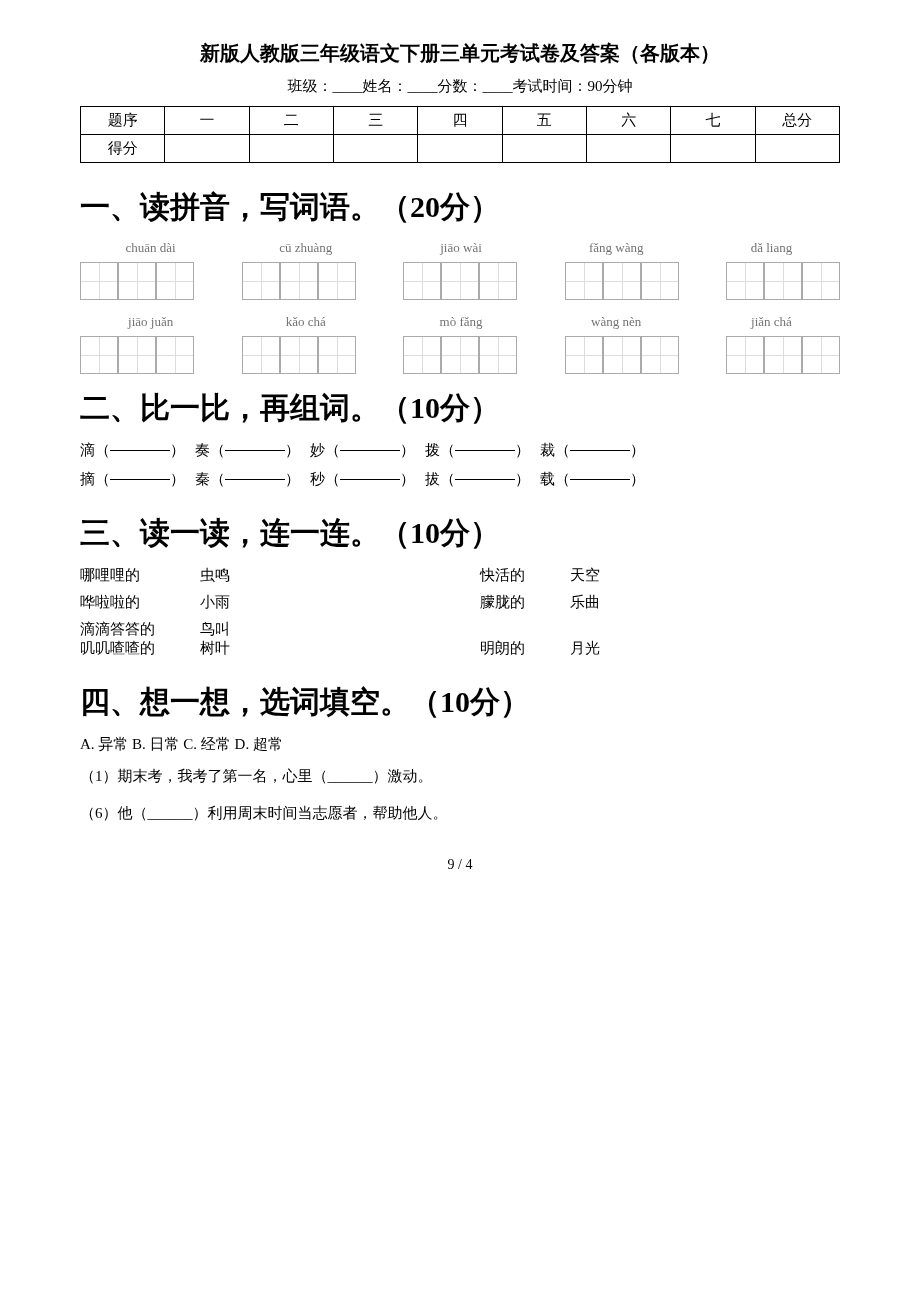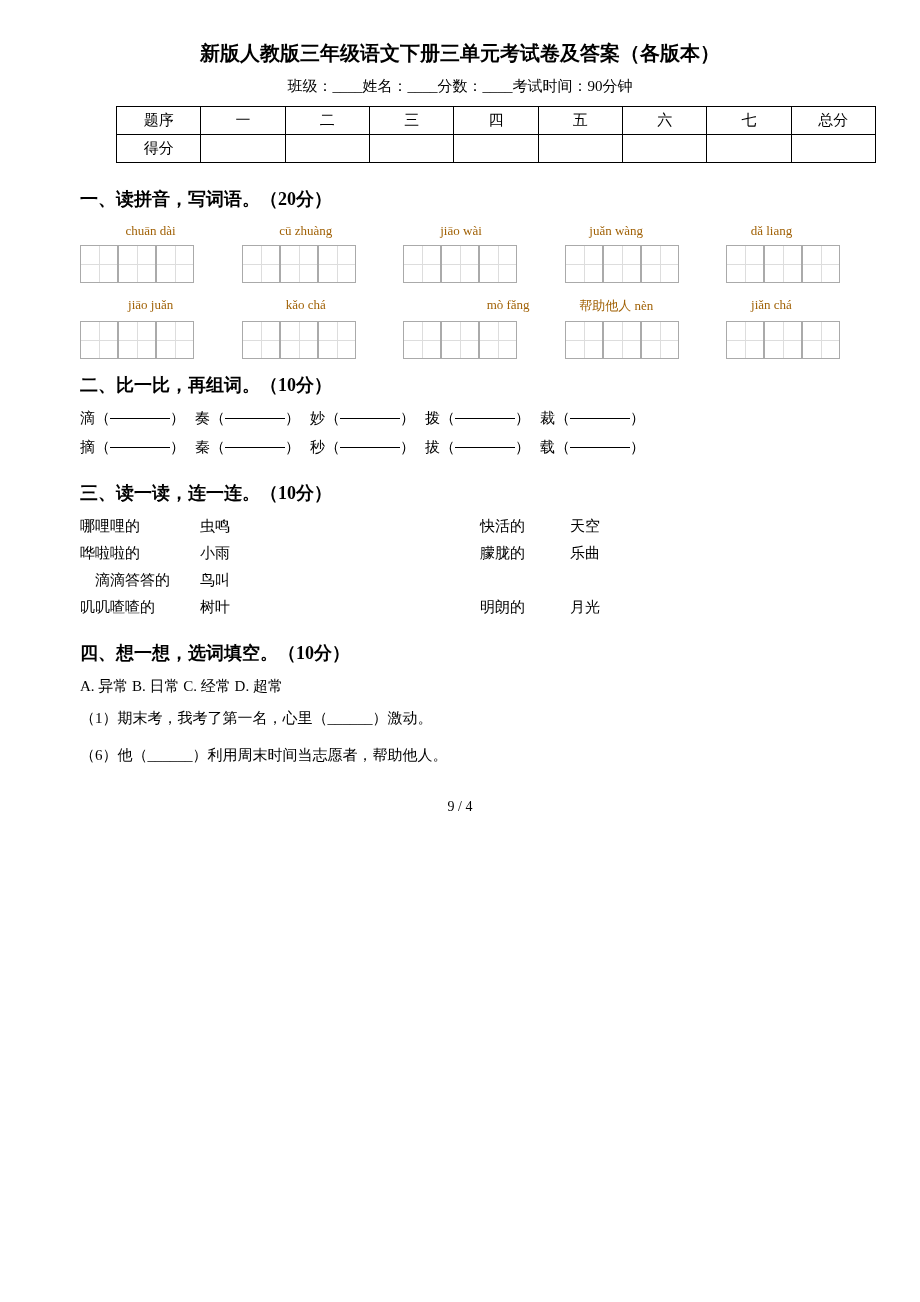--- a/index.html
+++ b/index.html
@@ -24,39 +24,38 @@
     }
     .subtitle {
       text-align: center;
       font-size: 15px;
       margin-bottom: 10px;
     }
     .score-table {
       border-collapse: collapse;
       width: 100%;
       margin-bottom: 20px;
-      margin-left: 36px;
     }
     .score-table td {
       border: 1px solid #000;
       text-align: center;
       padding: 4px 0;
       min-width: 40px;
     }
     .section-title {
-      font-size: 18px;
+      font-size: 30px;
       font-weight: bold;
       margin: 24px 0 12px 0;
     }
     .pinyin-row {
       display: flex;
       gap: 18px;
       margin-bottom: 6px;
       font-size: 13px;
-      color: #a16207;
+      color: #737373;
       padding-left: 2px;
     }
     .char-boxes-row {
       display: flex;
       gap: 18px;
       margin-bottom: 14px;
     }
     .section2 {
       margin-top: 10px;
     }
@@ -130,21 +129,21 @@
   </table>
 
 <div class="section-title">一、读拼音，写词语。（20分）</div>
 
 <div>
 
   <div class="pinyin-row" id="pinyin-row-1">
       <span style="flex: 1 1 0%; text-align: center;">chuān dài</span>
       <span style="flex: 1 1 0%; text-align: center;">cū zhuàng</span>
       <span style="flex: 1 1 0%; text-align: center;">jiāo wài</span>
-      <span style="flex: 1 1 0%; text-align: center;">juǎn wàng</span>
+      <span style="flex: 1 1 0%; text-align: center;">fǎng wàng</span>
       <span style="flex: 1 1 0%; text-align: center;">dǎ liang</span>
     </div>
   <div class="char-boxes-row" id="char-boxes-row-1" style="display: flex; gap: 0px; justify-content: space-between;">
       <div style="display: flex;">
         <div style="width: 38px; height: 38px; border: 1px solid rgb(170, 170, 170); position: relative;">
           <div style="position: absolute; top: 50%; left: 0px; right: 0px; height: 1px; background: rgb(221, 221, 221);"></div>
           <div style="position: absolute; left: 50%; top: 0px; bottom: 0px; width: 1px; background: rgb(221, 221, 221);"></div>
         </div>
         <div style="width: 38px; height: 38px; border: 1px solid rgb(170, 170, 170); position: relative;">
           <div style="position: absolute; top: 50%; left: 0px; right: 0px; height: 1px; background: rgb(221, 221, 221);"></div>
@@ -209,22 +208,22 @@
         <div style="width: 38px; height: 38px; border: 1px solid rgb(170, 170, 170); position: relative;">
           <div style="position: absolute; top: 50%; left: 0px; right: 0px; height: 1px; background: rgb(221, 221, 221);"></div>
           <div style="position: absolute; left: 50%; top: 0px; bottom: 0px; width: 1px; background: rgb(221, 221, 221);"></div>
         </div>
       </div>
     </div>
 
   <div class="pinyin-row" id="pinyin-row-2">
       <span style="flex: 1 1 0%; text-align: center;">jiāo juǎn</span>
       <span style="flex: 1 1 0%; text-align: center;">kǎo chá</span>
-      <span style="flex: 1 1 0%; text-align: right;">mò fǎng</span>
-      <span style="flex: 1 1 0%; text-align: center;">帮助他人 nèn</span>
+      <span style="flex: 1 1 0%; text-align: center;">mò fǎng</span>
+      <span style="flex: 1 1 0%; text-align: center;">wàng nèn</span>
       <span style="flex: 1 1 0%; text-align: center;">jiǎn chá</span>
     </div>
   <div class="char-boxes-row" id="char-boxes-row-2" style="display: flex; gap: 0px; justify-content: space-between;">
       <div style="display: flex;">
         <div style="width: 38px; height: 38px; border: 1px solid rgb(170, 170, 170); position: relative;">
           <div style="position: absolute; top: 50%; left: 0px; right: 0px; height: 1px; background: rgb(221, 221, 221);"></div>
           <div style="position: absolute; left: 50%; top: 0px; bottom: 0px; width: 1px; background: rgb(221, 221, 221);"></div>
         </div>
         <div style="width: 38px; height: 38px; border: 1px solid rgb(170, 170, 170); position: relative;">
           <div style="position: absolute; top: 50%; left: 0px; right: 0px; height: 1px; background: rgb(221, 221, 221);"></div>
@@ -327,21 +326,21 @@
     <div style="display: flex; margin-bottom: 8px; font-size: 15px;">
       <div style="flex: 1 1 0%; display: flex; gap: 30px;">
         <span style="min-width: 90px;">哗啦啦的</span>
         <span>小雨</span>
       </div>
       <div style="flex: 1 1 0%; display: flex; gap: 30px; padding-left: 40px;">
         <span style="min-width: 60px;">朦胧的</span>
         <span>乐曲</span>
       </div>
     </div>
-    <div style="display: flex; margin-bottom: 8px; font-size: 15px; text-align: right;">
+    <div style="display: flex; font-size: 15px;">
       <div style="flex: 1 1 0%; display: flex; gap: 30px;">
         <span style="min-width: 90px;">滴滴答答的</span>
         <span>鸟叫</span>
       </div>
     </div>
     <div style="display: flex; margin-bottom: 8px; font-size: 15px;">
       <div style="flex: 1 1 0%; display: flex; gap: 30px;">
         <span style="min-width: 90px;">叽叽喳喳的</span>
         <span>树叶</span>
       </div>

